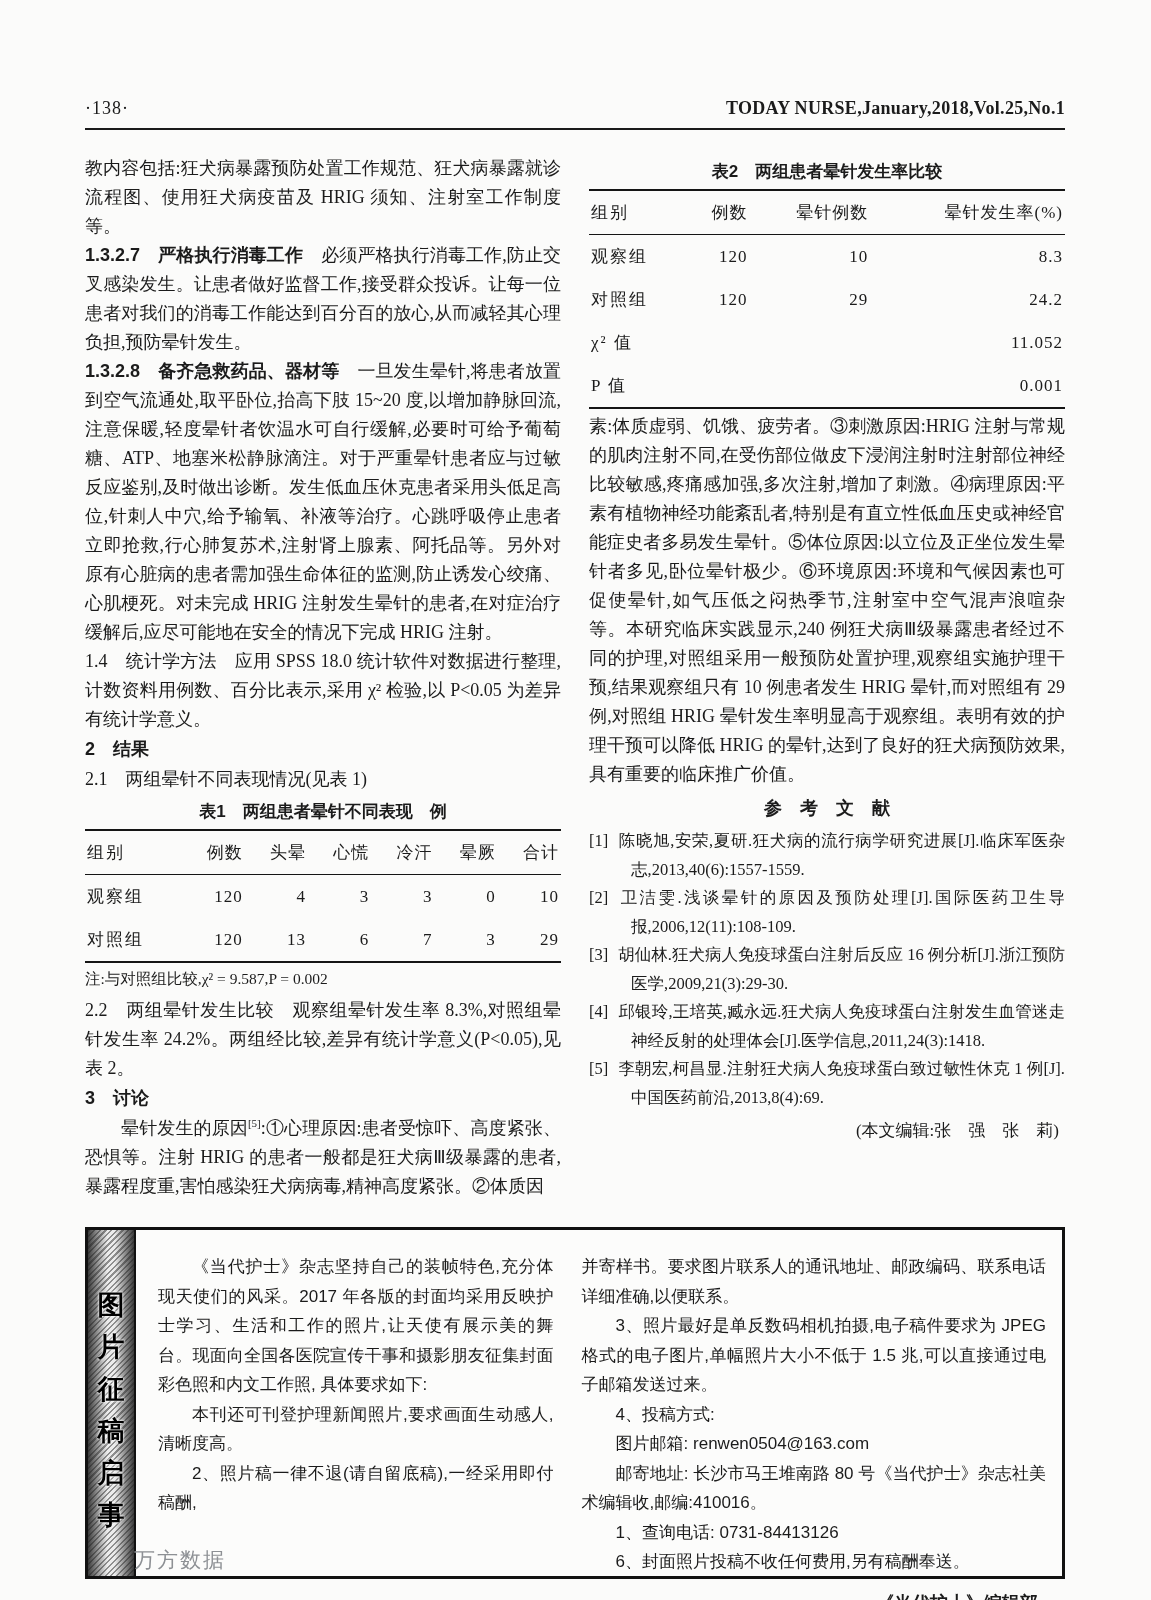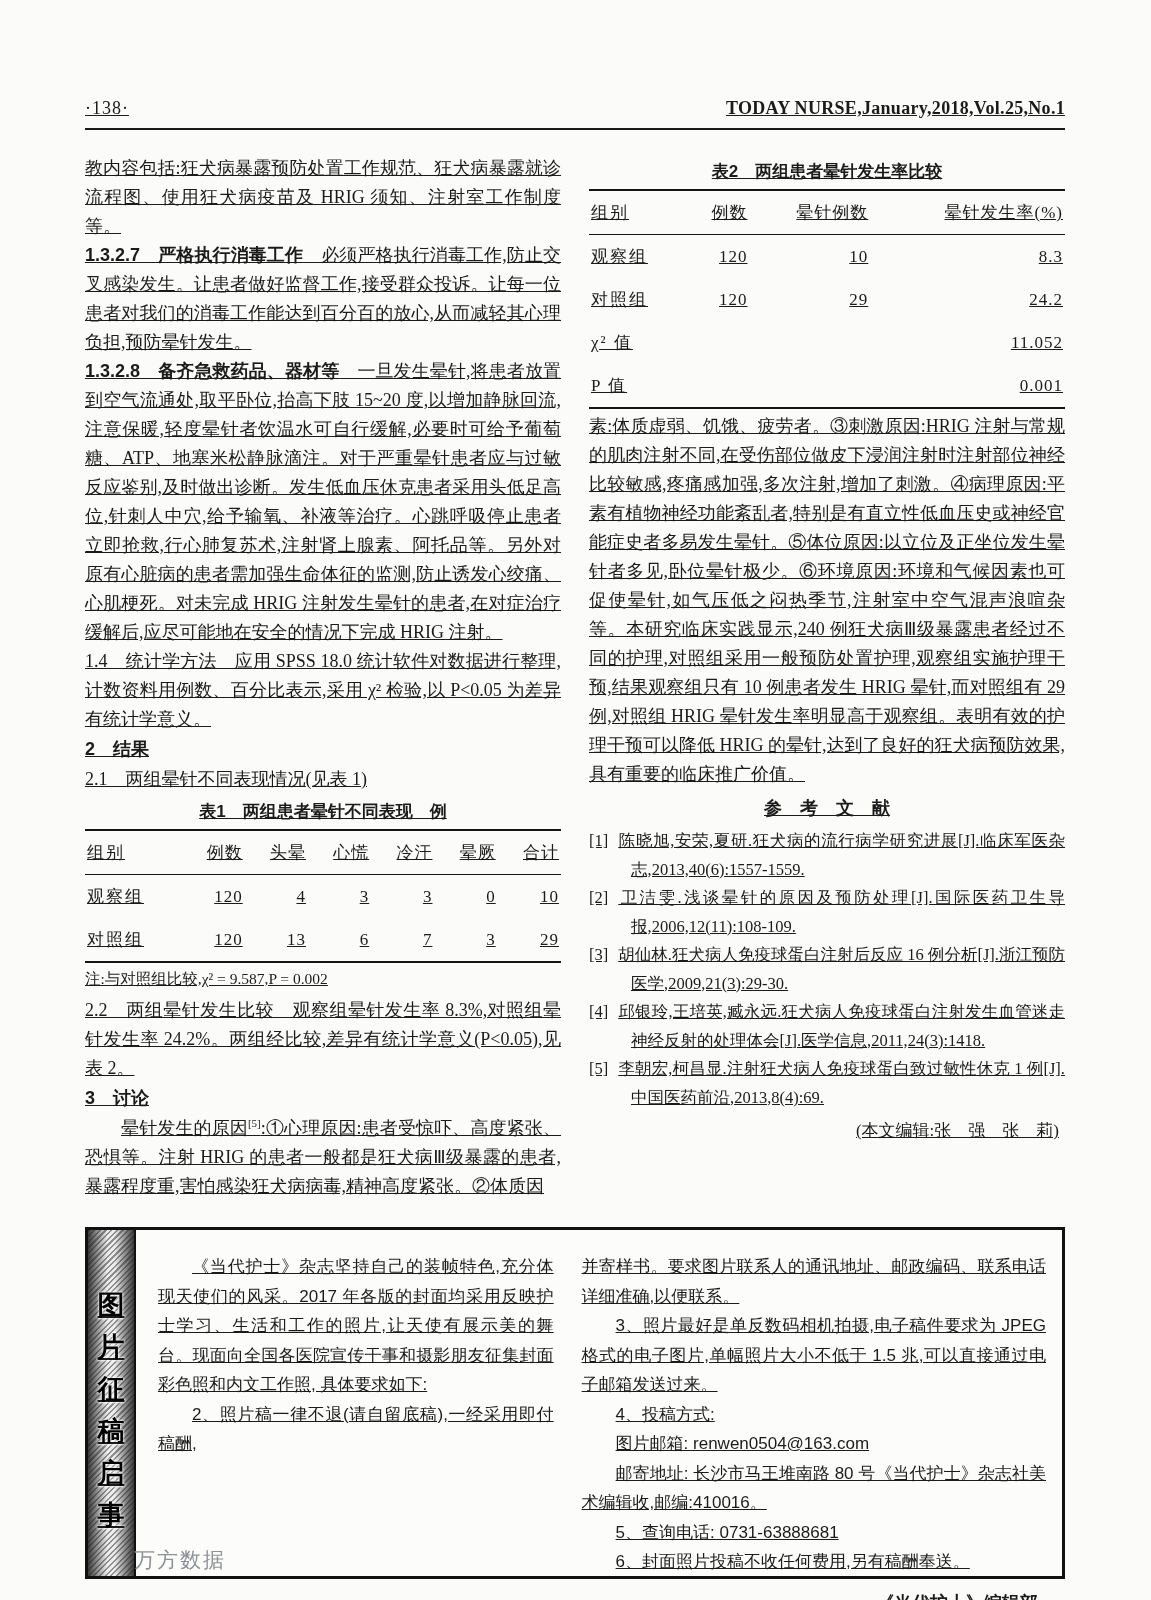--- a/index.html
+++ b/index.html
@@ -2,21 +2,21 @@
 <html><head>
 <meta charset="utf-8">
 <style>
   * { box-sizing: border-box; }
   html,body { margin:0; padding:0; }
   body {
     width:1151px; height:1600px; overflow:hidden; position:relative;
     background:#fbfbfa; color:#1b1b1b;
     font-family:"Liberation Serif", serif;
   }
-  .page { padding:98px 86px 8px 85px;text-decoration:underline; }
+  .page { padding:98px 86px 8px 85px; }
 
   
   .header {
     display:flex; justify-content:space-between; align-items:flex-end;
     border-bottom:2.5px solid #1a1a1a; padding-bottom:9px;
   }
   .pageno { font-size:18px; letter-spacing:1px; }
   .journal { font-size:18px; font-weight:bold; letter-spacing:0.3px; }
 
   
@@ -200,29 +200,30 @@
       <span>图</span>
       <span>片</span>
       <span>征</span>
       <span>稿</span>
       <span>启</span>
       <span>事</span>
     </div>
     <div class="notice-body">
       <div class="ncol-l">
         <p class="indent">《当代护士》杂志坚持自己的装帧特色,充分体现天使们的风采。2017 年各版的封面均采用反映护士学习、生活和工作的照片,让天使有展示美的舞台。现面向全国各医院宣传干事和摄影朋友征集封面彩色照和内文工作照, 具体要求如下:</p>
+        <p class="indent">本刊还可刊登护理新闻照片,要求画面生动感人,清晰度高。</p>
         <p class="indent">2、照片稿一律不退(请自留底稿),一经采用即付稿酬,</p>
       </div>
       <div class="ncol-r">
         <p>并寄样书。要求图片联系人的通讯地址、邮政编码、联系电话详细准确,以便联系。</p>
         <p class="indent">3、照片最好是单反数码相机拍摄,电子稿件要求为 JPEG 格式的电子图片,单幅照片大小不低于 1.5 兆,可以直接通过电子邮箱发送过来。</p>
         <p class="indent">4、投稿方式:</p>
         <p class="indent">图片邮箱: renwen0504@163.com</p>
         <p class="indent">邮寄地址: 长沙市马王堆南路 80 号《当代护士》杂志社美术编辑收,邮编:410016。</p>
-        <p class="indent">5、查询电话: 0731-63888681</p>
+        <p class="indent">1、查询电话: 0731-84413126</p>
         <p class="indent">6、封面照片投稿不收任何费用,另有稿酬奉送。</p>
         <p class="sig">《当代护士》编辑部</p>
       </div>
     </div>
   </div>
 
 </div>
 
 <div class="watermark">万方数据</div>
 

